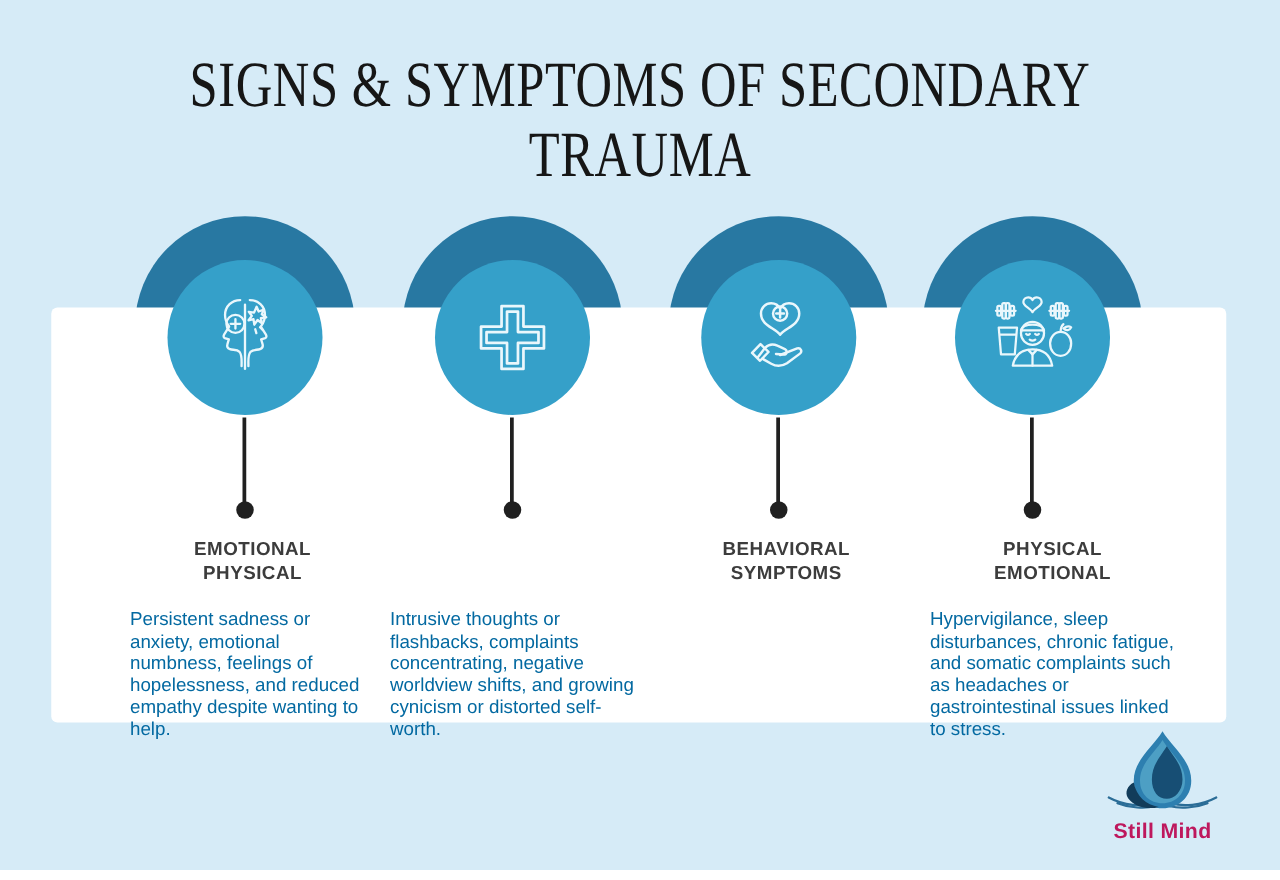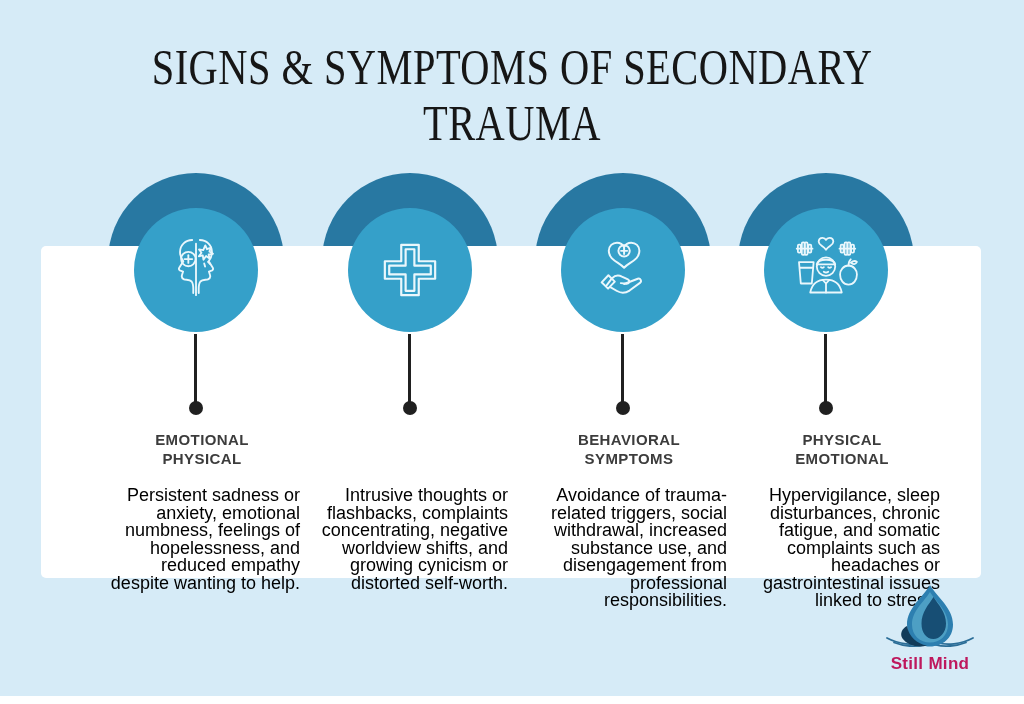--- a/index.html
+++ b/index.html
@@ -101,24 +101,24 @@
     letter-spacing: 0.4px;
     color: #3c3c3c;
     white-space: pre-line;
     z-index: 2;
   }
 
   .body-text {
     position: absolute;
     top: 487px;
     width: 196px;
-    text-align: right;
-    font-size: 18px;
+    text-align: left;
+    font-size: 15px;
     line-height: 17.5px;
-    color: #000000;
+    color: #0369a1;
     z-index: 2;
   }
 
   
   .dome.c1 { left: 108px; }  .dome.c2 { left: 322px; }  .dome.c3 { left: 535px; }  .dome.c4 { left: 738px; }
   .bubble.c1 { left: 134px; } .bubble.c2 { left: 348px; } .bubble.c3 { left: 561px; } .bubble.c4 { left: 764px; }
   .stem.c1 { left: 194px; }  .stem.c2 { left: 408px; }  .stem.c3 { left: 621px; }  .stem.c4 { left: 824px; }
   .dot.c1 { left: 189px; }   .dot.c2 { left: 403px; }   .dot.c3 { left: 616px; }   .dot.c4 { left: 819px; }
   .heading.c1 { left: 96px; }  .heading.c2 { left: 304px; } .heading.c3 { left: 523px; } .heading.c4 { left: 736px; }
   .body-text.c1 { left: 104px; } .body-text.c2 { left: 312px; } .body-text.c3 { left: 531px; } .body-text.c4 { left: 744px; }
@@ -235,21 +235,20 @@
 
   <div class="heading c1">EMOTIONAL
 PHYSICAL</div>
   <div class="heading c3">BEHAVIORAL
 SYMPTOMS</div>
   <div class="heading c4">PHYSICAL
 EMOTIONAL</div>
 
   <p class="body-text c1">Persistent sadness or anxiety, emotional numbness, feelings of hopelessness, and reduced empathy despite wanting to help.</p>
   <p class="body-text c2">Intrusive thoughts or flashbacks, complaints concentrating, negative worldview shifts, and growing cynicism or distorted self-worth.</p>
-  <p class="body-text c3">Avoidance of trauma-related triggers, social withdrawal, increased substance use, and disengagement from professional responsibilities.</p>
   <p class="body-text c4">Hypervigilance, sleep disturbances, chronic fatigue, and somatic complaints such as headaches or gastrointestinal issues linked to stress.</p>
 
   <div class="logo">
     <span>
       <svg width="100" height="66" viewBox="0 0 100 66">
         <g fill="none" stroke="#2b6d97" stroke-width="1.8" stroke-linecap="round">
           <path d="M7,55 C19,61.5 34,62.5 43,59.5"></path>
           <path d="M57,59.5 C66,62.5 81,61.5 93,55"></path>
           <path d="M14,59.5 C24,63.5 36,64 44,62"></path>
           <path d="M56,62 C64,64 76,63.5 86,59.5"></path>

